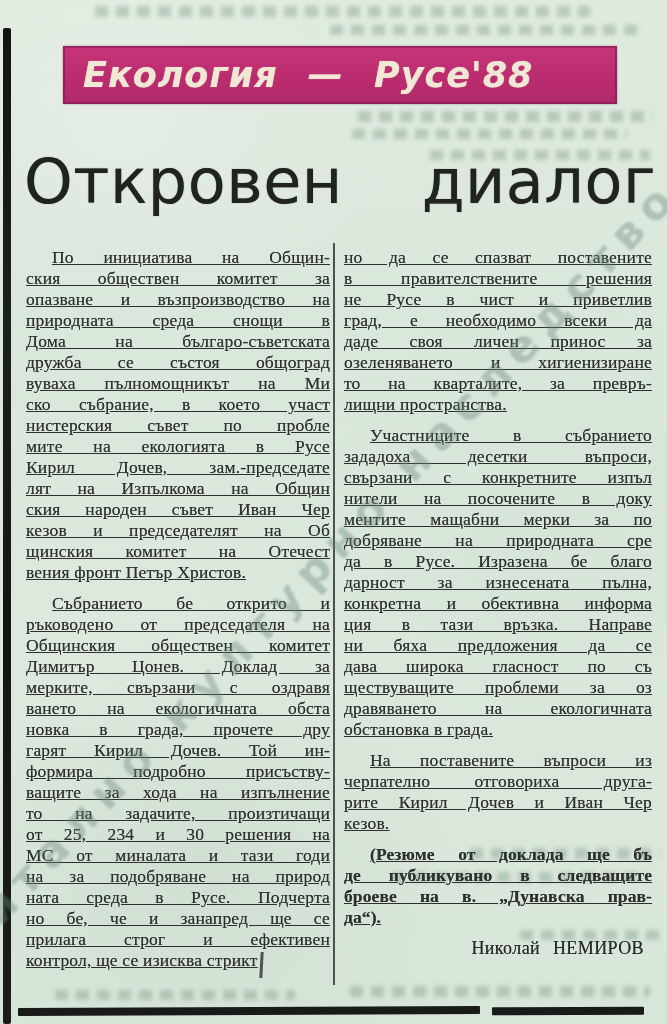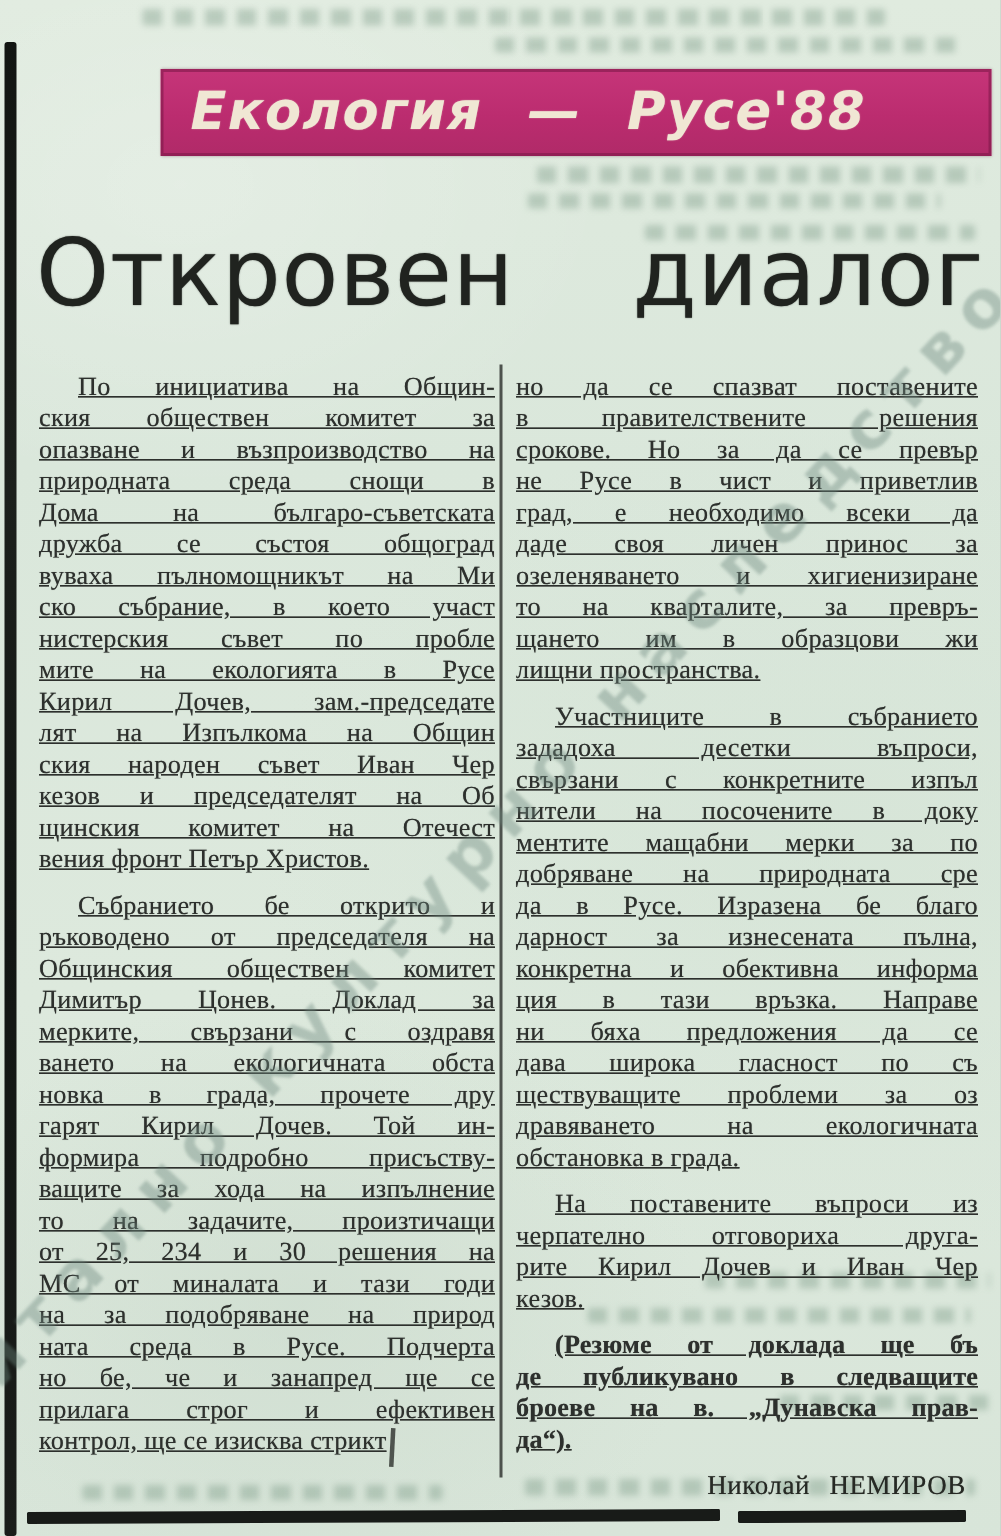--- a/index.html
+++ b/index.html
@@ -18,21 +18,21 @@
   .divider{position:absolute;left:333px;top:243px;width:2px;height:742px;background:#343734;opacity:.85;}
   .bottom-bar{position:absolute;top:1007px;height:8px;background:#181b18;transform:rotate(-0.25deg);border-radius:1px;}
   .bottom-bar.seg1{left:18px;width:462px;}
   .bottom-bar.seg2{left:492px;width:152px;}
   .tick{position:absolute;left:260px;top:952px;width:3px;height:26px;background:#2c2f2c;transform:rotate(3deg);opacity:.8;}
   
   .banner{
     position:absolute;left:63px;top:46px;width:554px;height:58px;
     background:linear-gradient(180deg,#c63579 0%,#bb2c6f 55%,#b02a68 100%);
     box-shadow:inset 0 0 0 2px rgba(120,22,70,0.55), 0 0 2px rgba(90,15,50,0.4);
-    display:flex;align-items:center;margin-left:44px;
+    display:flex;align-items:center;
   }
   .banner-label{
     font-family:"DejaVu Sans", sans-serif;font-style:italic;font-weight:bold;
     font-size:35px;color:#f0e7d4;letter-spacing:1px;word-spacing:17px;
     padding-left:20px;text-shadow:0 0 1px rgba(240,231,212,.6);white-space:nowrap;
   }
   
   .headline{
     position:absolute;left:24px;top:134px;width:632px;margin:0;
     font-family:"DejaVu Sans", sans-serif;font-weight:normal;font-size:62px;
@@ -132,27 +132,25 @@
           <div class="line">но бе, че и занапред ще се</div>
           <div class="line">прилага строг и ефективен</div>
           <div class="line">контрол, ще се изисква стрикт</div>
         </div>
       </div>
     <div class="col col-right">
       <div>
           <div class="para">
             <div class="line">но да се спазват поставените</div>
             <div class="line">в правителствените решения</div>
-            <div class="line">срокове. Но за да се превър</div>
             <div class="line">не Русе в чист и приветлив</div>
             <div class="line">град, е необходимо всеки да</div>
             <div class="line">даде своя личен принос за</div>
             <div class="line">озеленяването и хигиенизиране</div>
             <div class="line">то на кварталите, за превръ-</div>
-            <div class="line">щането им в образцови жи</div>
             <div class="line">лищни пространства.</div>
           </div>
           <div class="para indent">
             <div class="line">Участниците в събранието</div>
             <div class="line">зададоха десетки въпроси,</div>
             <div class="line">свързани с конкретните изпъл</div>
             <div class="line">нители на посочените в доку</div>
             <div class="line">ментите мащабни мерки за по</div>
             <div class="line">добряване на природната сре</div>
             <div class="line">да в Русе. Изразена бе благо</div>

